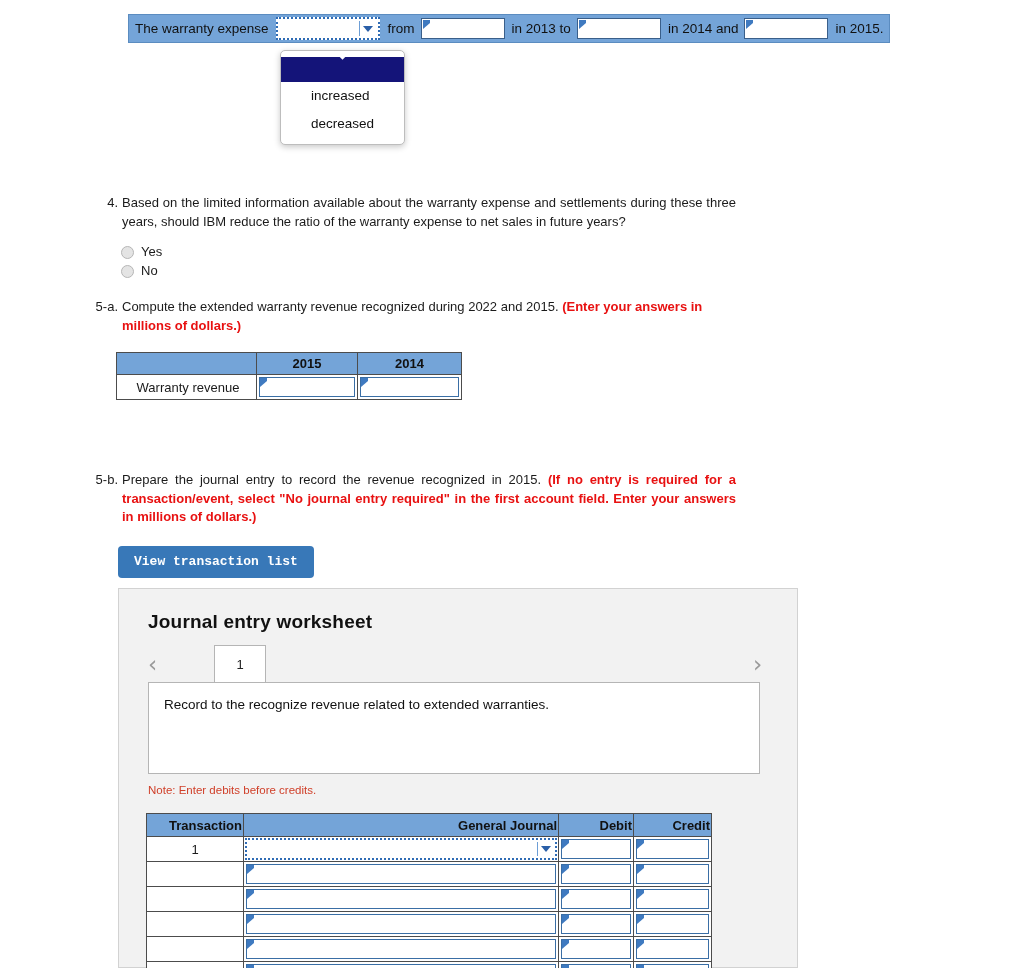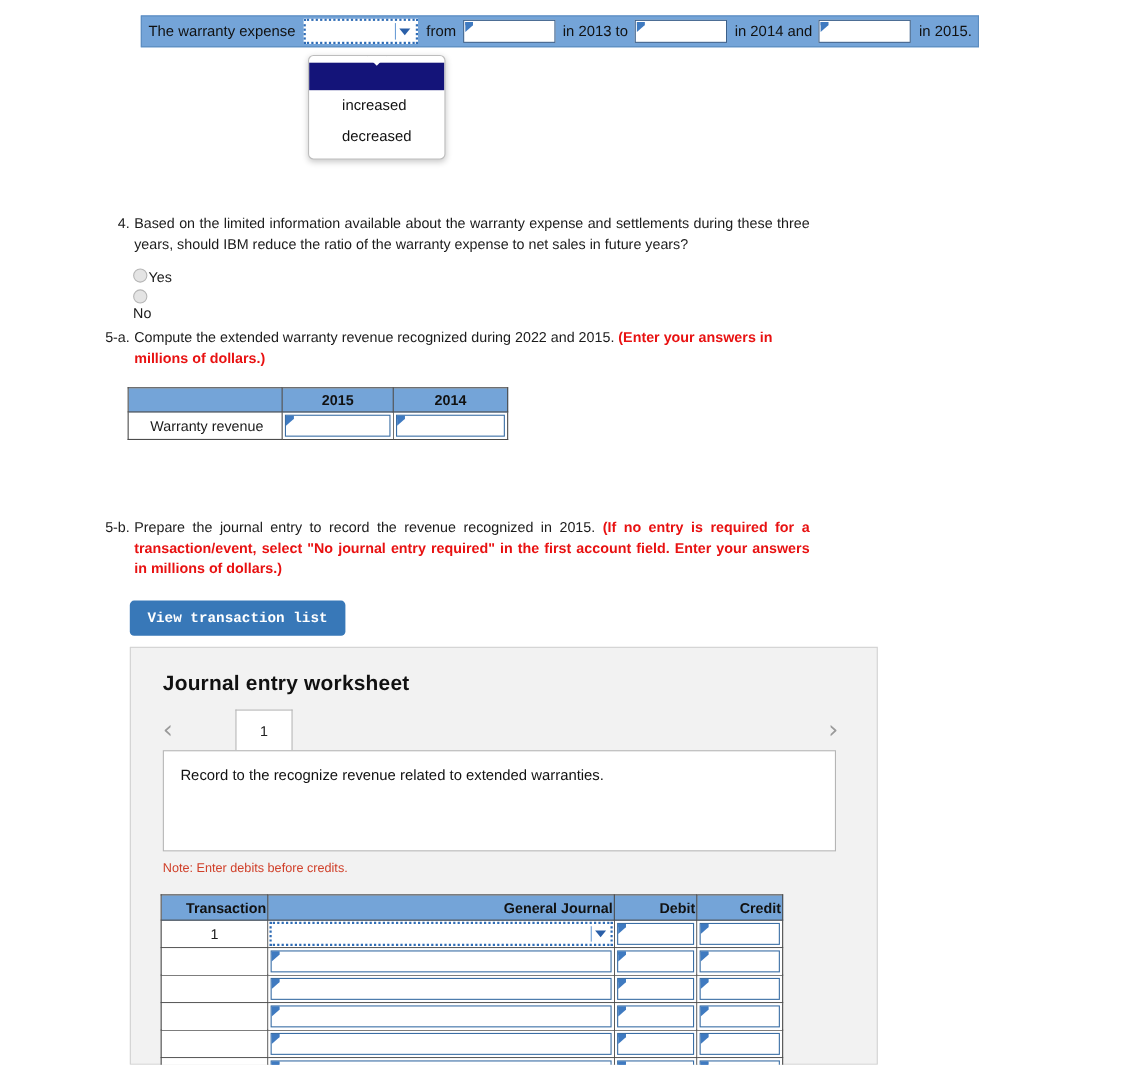--- a/index.html
+++ b/index.html
@@ -116,22 +116,22 @@
     width: 26px;
   }
   .q .body { margin-left: 30px; text-align: justify; }
   .q .body.nojust { text-align: left; }
   .red { color: #e81111; font-weight: bold; }
 
   .radio-row {
     position: absolute;
     font-size: 13px;
     display: flex;
-    align-items: flex-start;
-    gap: 1px;
+    align-items: flex-end;
+    gap: 7px;
   }
   .radio {
     width: 13px; height: 13px;
     border-radius: 50%;
     background: #e4e4e4;
     border: 1px solid #b6b6b6;
     display: inline-block;
   }
 
   
@@ -343,21 +343,21 @@
 
   <div class="q" style="left:92px; top:194px; width:644px;">
     <span class="num">4.</span>
     <div class="body">Based on the limited information available about the warranty expense and settlements during these three years, should IBM reduce the ratio of the warranty expense to net sales in future years?</div>
   </div>
 
   <div class="radio-row" style="left:121px; top:244px;">
     <span class="radio"></span>
     <span>Yes</span>
   </div>
-  <div class="radio-row" style="left:121px; top:263px;flex-direction:column;">
+  <div class="radio-row" style="left:121px; top:263px;">
     <span class="radio"></span>
     <span>No</span>
   </div>
 
   <div class="q" style="left:92px; top:298px; width:644px;">
     <span class="num">5-a.</span>
     <div class="body nojust">
       <span>Compute the extended warranty revenue recognized during 2022 and 2015. </span><span class="red">(Enter your answers in millions of dollars.)</span>
     </div>
   </div>

